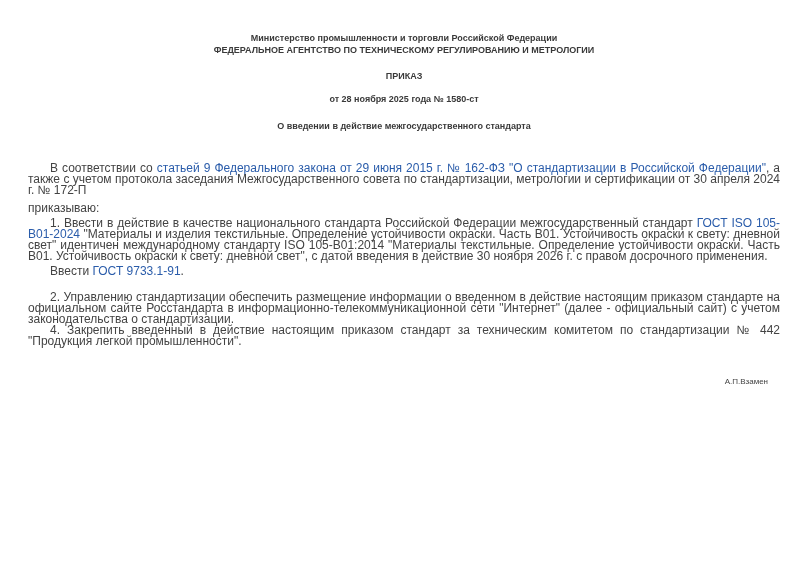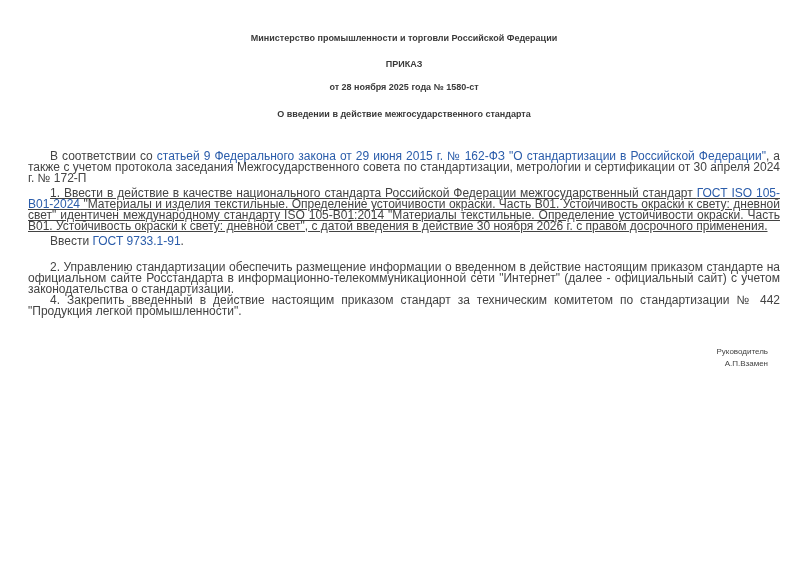--- a/index.html
+++ b/index.html
@@ -37,21 +37,21 @@
   .para {
     margin: 0;
     text-indent: 22px;
   }
   .preamble { margin-top: 31px; }
   .order-word {
     margin-top: 7px;
     text-indent: 0;
     text-align: left;
   }
-  .item1 { margin-top: 4px; text-decoration: underline; }
+  .item1 { margin-top: 4px; }
   .replacement {
     margin-top: 4px;
     text-align: left;
   }
   .item2 { margin-top: 15px; }
   .item3 { margin-top: 11px; }
   .item4 { margin-top: 0; }
   a.doc-link {
     color: #2a5caa;
     text-decoration: none;
@@ -66,39 +66,40 @@
     color: #434343;
   }
 </style>
 </head>
 <body>
 
 <div class="page">
 
   <div class="doc-header">
     <div>Министерство промышленности и торговли Российской Федерации</div>
+    <div>ФЕДЕРАЛЬНОЕ АГЕНТСТВО ПО ТЕХНИЧЕСКОМУ РЕГУЛИРОВАНИЮ И МЕТРОЛОГИИ</div>
     <div class="doc-type">ПРИКАЗ</div>
     <div class="doc-date">от 28 ноября 2025 года № 1580-ст</div>
     <div class="doc-subject">О введении в действие межгосударственного стандарта</div>
   </div>
 
   <div class="body-text">
 
     <p class="para preamble"><span>В соответствии со </span><a class="doc-link">статьей 9 Федерального закона от 29 июня 2015 г. № 162-ФЗ "О стандартизации в Российской Федерации"</a><span>, а также с учетом протокола заседания Межгосударственного совета по стандартизации, метрологии и сертификации от 30 апреля 2024 г. № 172-П</span></p>
 
+    <p class="para order-word">приказываю:</p>
 
     <p class="para item1"><span>1. Ввести в действие в качестве национального стандарта Российской Федерации межгосударственный стандарт </span><a class="doc-link">ГОСТ ISO 105-B01-2024</a><span> "Материалы и изделия текстильные. Определение устойчивости окраски. Часть B01. Устойчивость окраски к свету: дневной свет" идентичен международному стандарту ISO 105-B01:2014 "Материалы текстильные. Определение устойчивости окраски. Часть B01. Устойчивость окраски к свету: дневной свет", с датой введения в действие 30 ноября 2026 г. с правом досрочного применения.</span></p>
 
     <p class="para replacement"><span>Ввести </span><a class="doc-link">ГОСТ 9733.1-91</a><span>.</span></p>
 
     <p class="para item2">2. Управлению стандартизации обеспечить размещение информации о введенном в действие настоящим приказом стандарте на официальном сайте Росстандарта в информационно-телекоммуникационной сети "Интернет" (далее - официальный сайт) с учетом законодательства о стандартизации.</p>
 
 
     <p class="para item4">4. Закрепить введенный в действие настоящим приказом стандарт за техническим комитетом по стандартизации № 442 "Продукция легкой промышленности".</p>
 
   </div>
 
   <div class="signature">
-    <div>Руководитель</div>
     <div>А.П.Взамен</div>
   </div>
 
 </div>
 
 </body></html>

